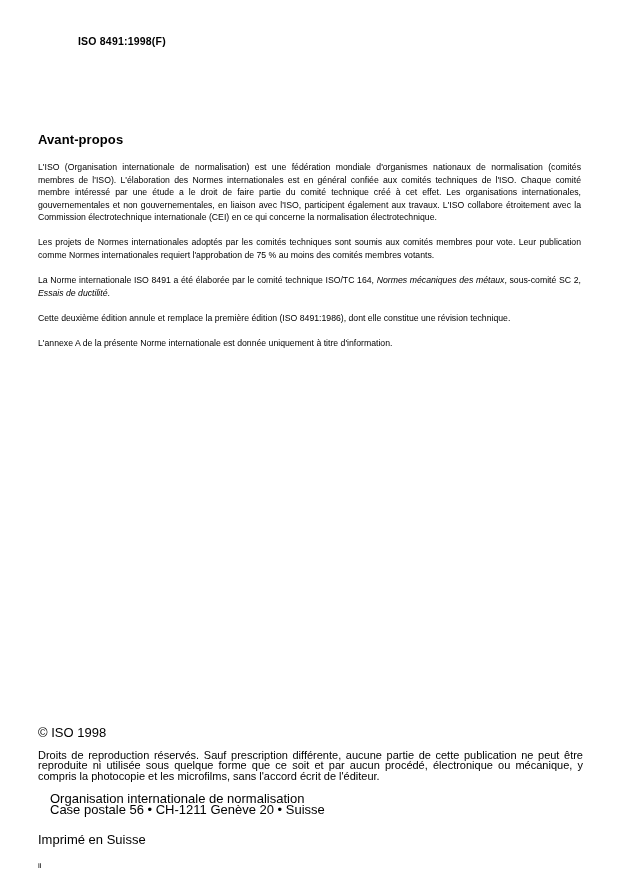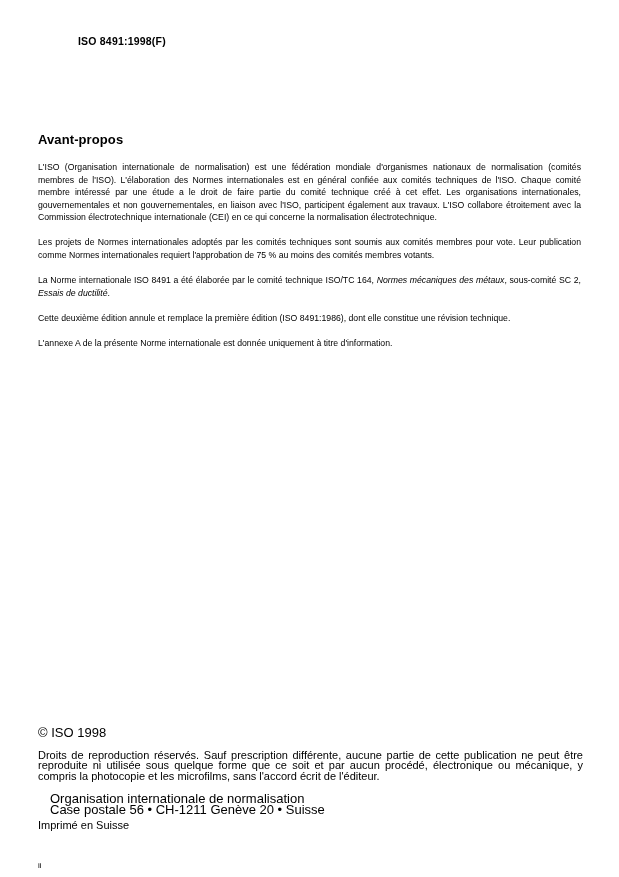--- a/index.html
+++ b/index.html
@@ -73,22 +73,22 @@
   }
   .addr {
     font-size: 13px;
     line-height: 10.6px;
     margin-left: 12px;
   }
   .addr div {
     white-space: nowrap;
   }
   .printed {
-    font-size: 11px;
-    margin-top: 4px;
+    font-size: 13px;
+    margin-top: 17px;
   }
   .page-number {
     position: absolute;
     left: 38px;
     top: 861px;
     font-size: 8px;
   }
   .spacer-tab {
     display: inline-block;
     width: 18px;

